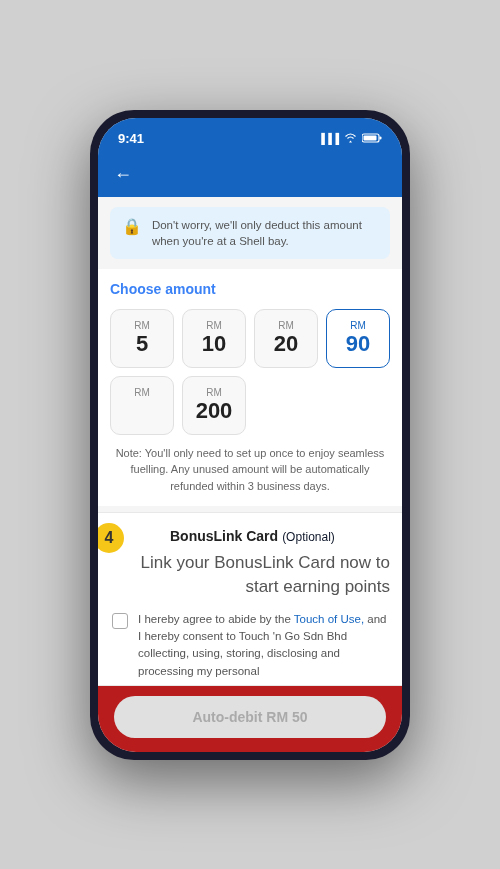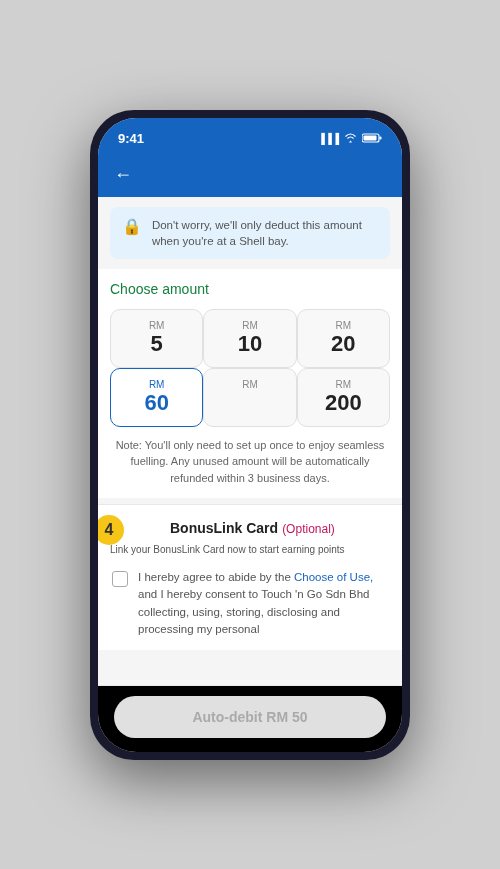--- a/index.html
+++ b/index.html
@@ -94,28 +94,28 @@
       color: #555;
       line-height: 1.4;
     }
     .section {
       background: white;
       margin: 0 0 6px;
       padding: 12px;
     }
     .section-title {
       font-size: 14px;
-      font-weight: 400;
-      color: #15803d;
+      font-weight: 700;
+      color: #3b82f6;
       margin-bottom: 12px;
     }
     .amount-grid {
       display: grid;
-      grid-template-columns: repeat(3, 1fr);
-      gap: 0;
+      grid-template-columns: repeat(4, 1fr);
+      gap: 8px;
     }
     .amount-card {
       background: #f8f8f8;
       border: 1.5px solid #e0e0e0;
       border-radius: 10px;
       padding: 10px 8px;
       text-align: center;
       cursor: pointer;
     }
     .amount-card.selected {
@@ -173,29 +173,30 @@
     }
     .bonus-title {
       font-size: 14px;
       font-weight: 700;
       color: #222;
       margin-left: 30px;
       display: inline;
     }
     .optional-label {
       font-size: 12px;
-      color: #be185d;
+      color: #0f172a;
       font-weight: 400;
       margin-left: 4px;
     }
     .bonus-subtitle {
-      font-size: 10px;
+      font-size: 17px;
       color: #555;
       margin-top: 6px;
       line-height: 1.4;
+      text-align: right;
     }
     .card-input-container {
       margin-top: 14px;
       padding-bottom: 4px;
     }
     .card-input {
       width: 100%;
       border: none;
       border-bottom: 1.5px solid #ccc;
       background: transparent;
@@ -231,21 +232,21 @@
     .terms-text {
       font-size: 11.5px;
       color: #555;
       line-height: 1.5;
     }
     .terms-link {
       color: #1565C0;
       text-decoration: none;
     }
     .bottom-bar {
-      background: #000000;
+      background: #b91c1c;
       padding: 10px 16px 14px;
       border-top: 1px solid #e8e8e8;
     }
     .auto-debit-btn {
       width: 100%;
       background: #e0e0e0;
       color: #aaa;
       border: none;
       border-radius: 24px;
       padding: 13px;
@@ -302,21 +303,21 @@
           <div class="amount-card">
             <span class="amount-label">RM</span>
             <span class="amount-value">10</span>
           </div>
           <div class="amount-card">
             <span class="amount-label">RM</span>
             <span class="amount-value">20</span>
           </div>
           <div class="amount-card selected">
             <span class="amount-label selected">RM</span>
-            <span class="amount-value selected">60</span>
+            <span class="amount-value selected">90</span>
           </div>
           <div class="amount-card">
             <span class="amount-label">RM</span>
           </div>
           <div class="amount-card">
             <span class="amount-label">RM</span>
             <span class="amount-value">200</span>
           </div>
         </div>
         <p class="note-text">Note: You'll only need to set up once to enjoy seamless fuelling. Any unused amount will be automatically refunded within 3 business days.</p>
@@ -328,21 +329,21 @@
         <div class="step-badge">4</div>
         <div style="margin-left: 30px;">
           <span class="bonus-title">BonusLink Card</span><span class="optional-label">(Optional)</span>
         </div>
         <p class="bonus-subtitle">Link your BonusLink Card now to start earning points</p>
 
 
         <div class="checkbox-row">
           <div class="checkbox"></div>
           <span class="terms-text">
-            <span>I hereby agree to abide by the </span><a class="terms-link" href="#">Choose of Use,</a><span> and I hereby consent to Touch 'n Go Sdn Bhd collecting, using, storing, disclosing and processing my personal</span>
+            <span>I hereby agree to abide by the </span><a class="terms-link" href="#">Touch of Use,</a><span> and I hereby consent to Touch 'n Go Sdn Bhd collecting, using, storing, disclosing and processing my personal</span>
           </span>
         </div>
       </div>
 
     </div>
 
     <div class="bottom-bar">
       <button class="auto-debit-btn">Auto-debit RM 50</button>
     </div>
   </div>

